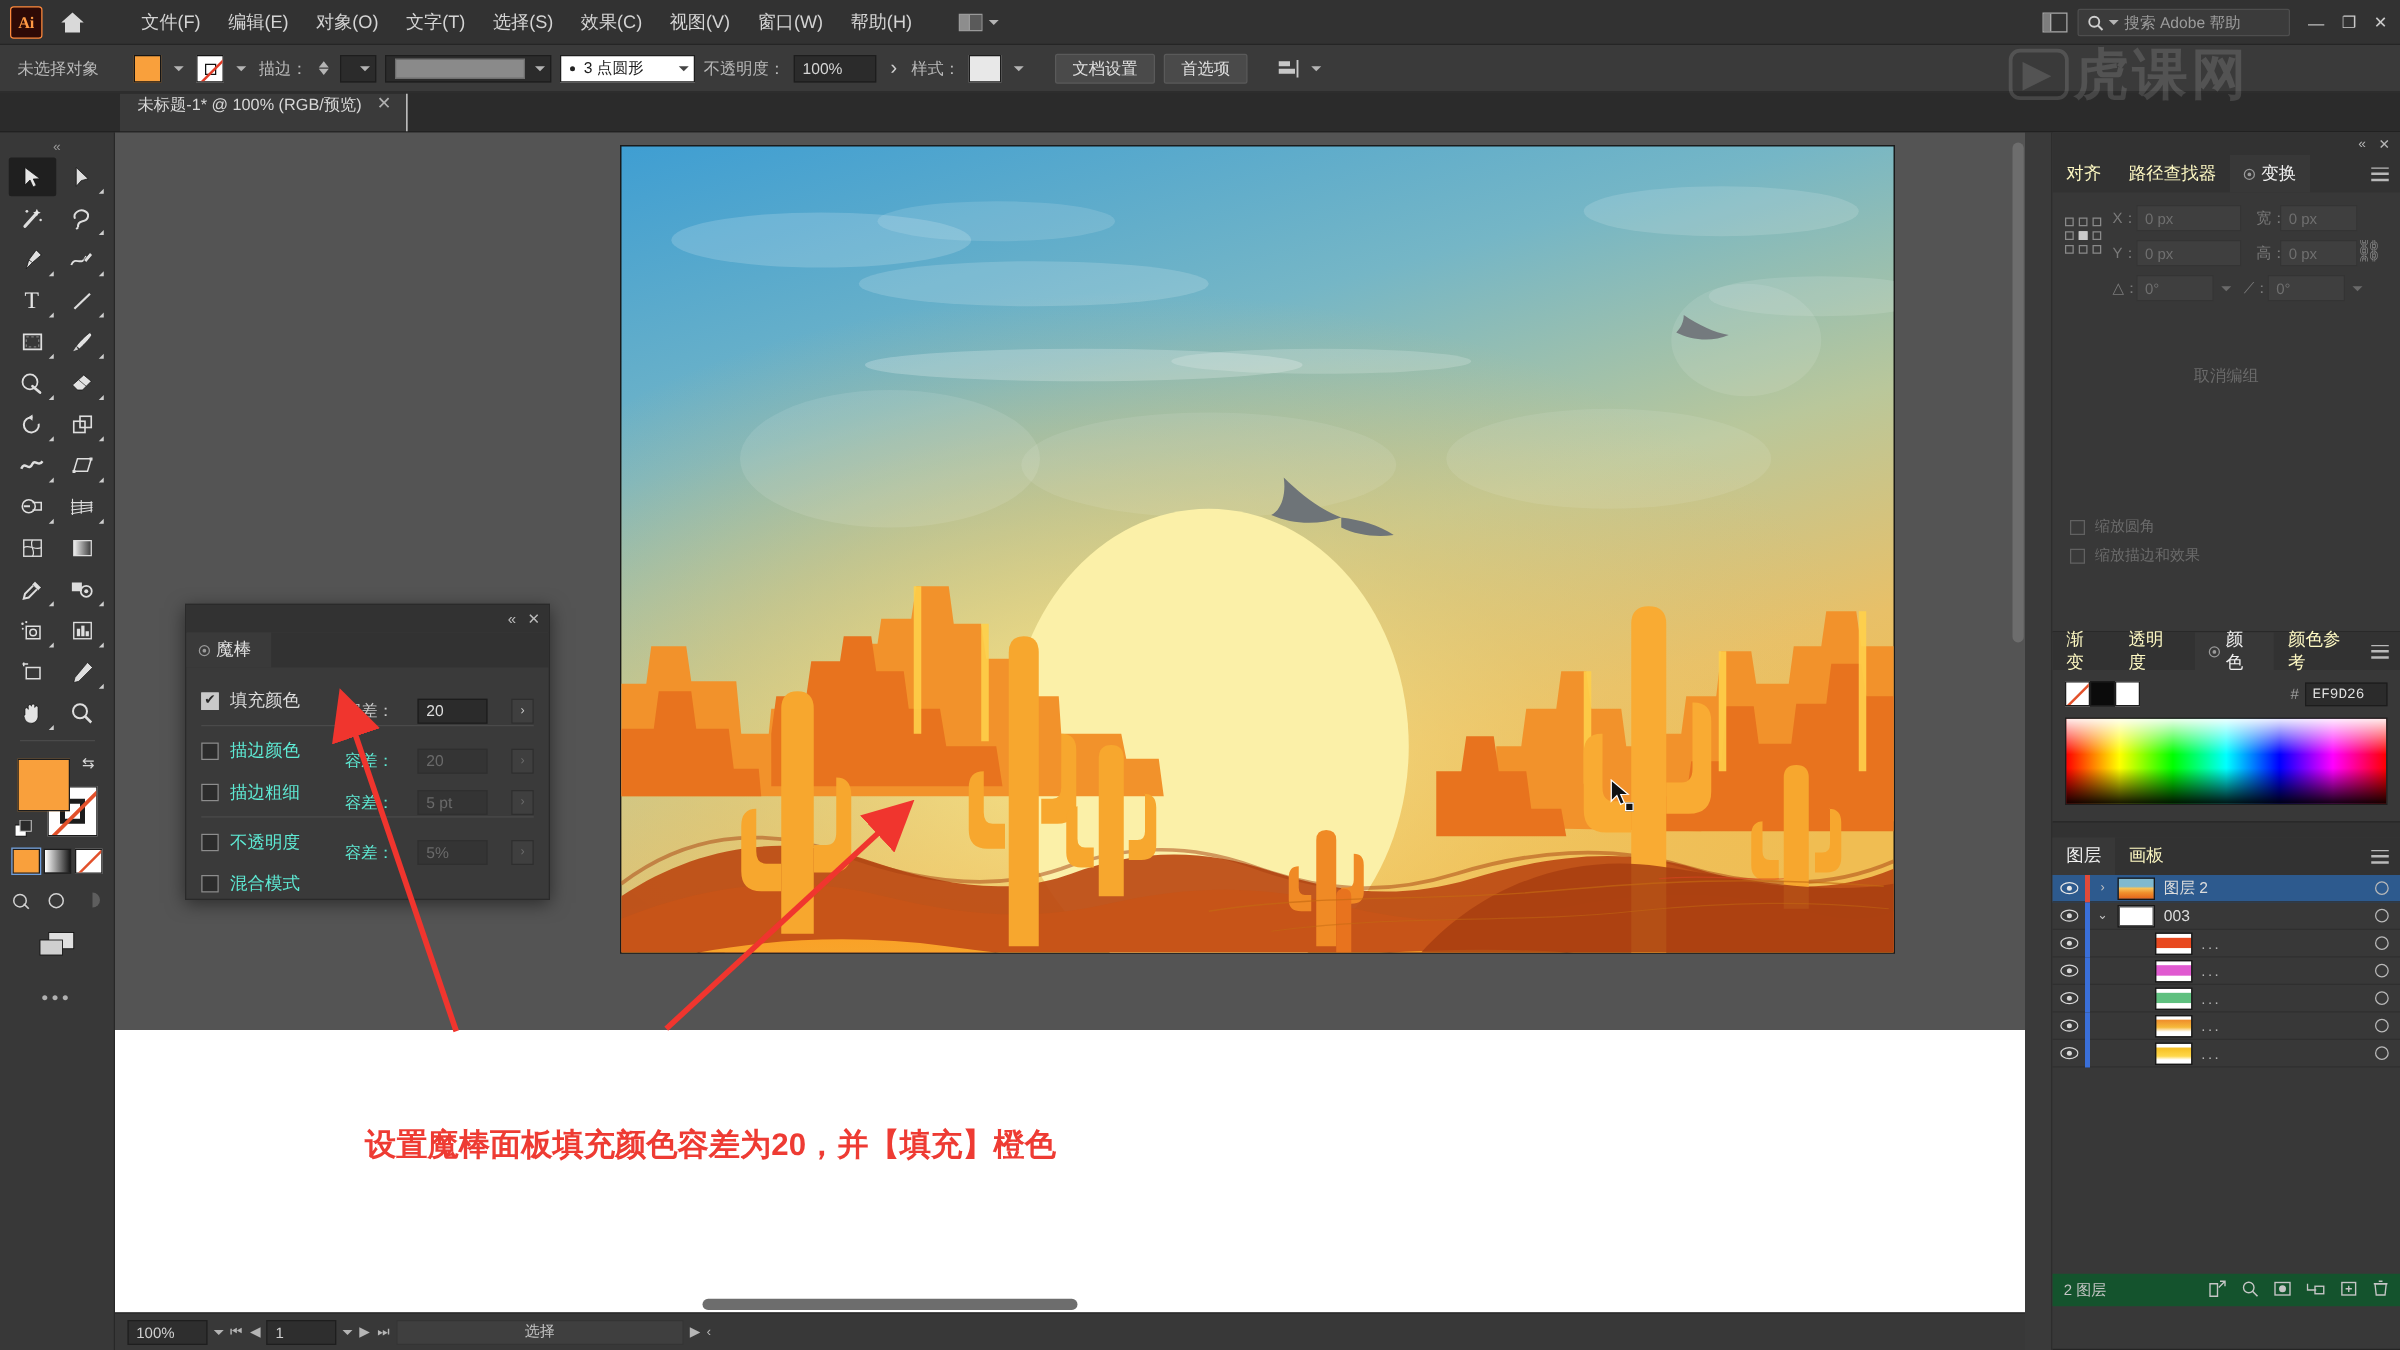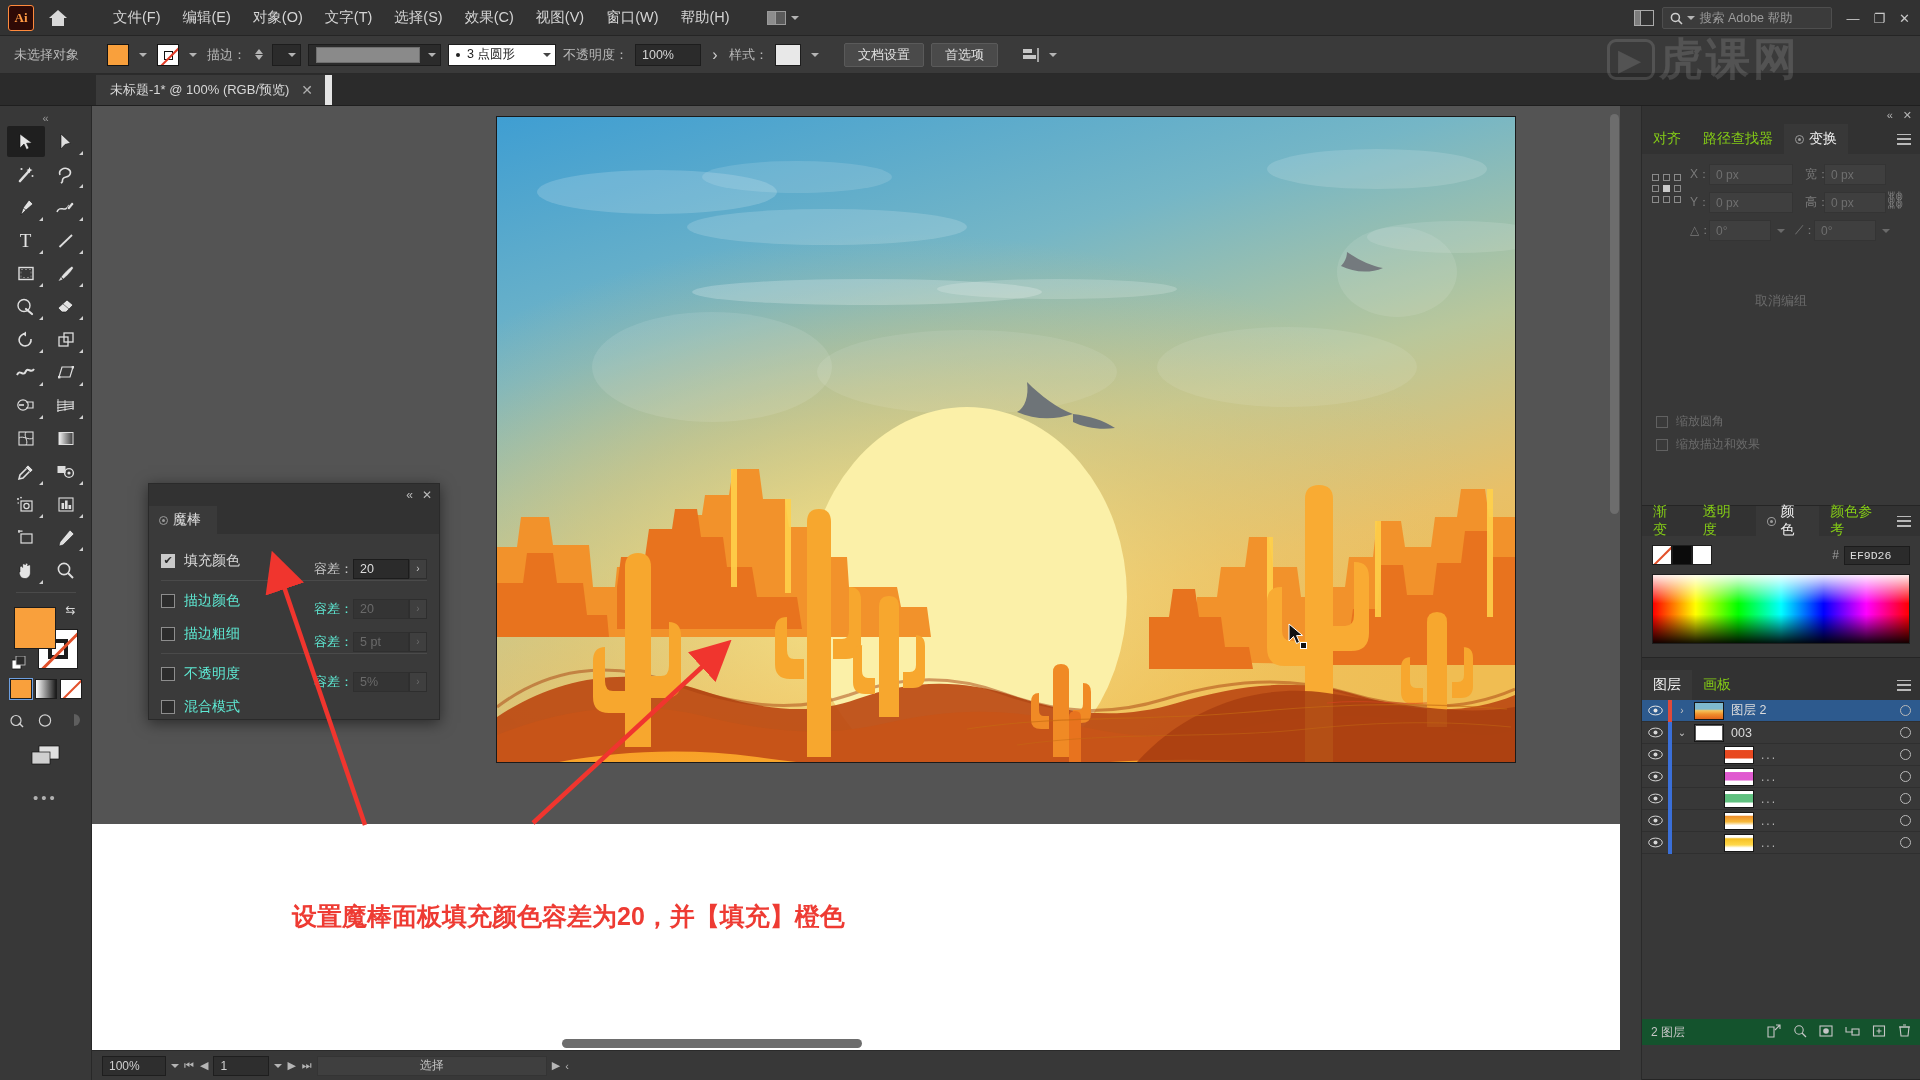--- a/index.html
+++ b/index.html
@@ -92,22 +92,22 @@
   }
   .align-ic { width: 22px; height: 18px; display:flex; align-items:center; justify-content:center; }
 
   
   .tabbar {
     position: absolute; top: 74px; left: 0; width: 1920px; height: 32px;
     background: #2b2b2b; display: flex; align-items: flex-end; padding-left: 96px;
     border-bottom: 1px solid #1f1f1f;
   }
   .doctab {
-    height: 30px; background: #3a3a3a; display: flex; align-items: center; gap: 12px;
-    padding: 0 12px 0 14px; font-size: 13px; color: #d8d8d8; border-right: 7px solid #e5e5e5;
+    height: 30px; background: #3a3a3a; display: flex; align-items: flex-start; gap: 12px;
+    padding: 0 12px 0 14px; font-size: 13px; color: #d8d8d8; border-right: 1px solid #e5e5e5;
   }
   .tabclose { font-size: 14px; color: #b0b0b0; line-height: 1; }
 
   
   .toolbar {
     position: absolute; top: 106px; left: 0; width: 92px; bottom: 0;
     background: #383838; border-right: 1px solid #282828;
     display: flex; flex-direction: column; align-items: center; padding-top: 6px;
   }
   .tool-grid { display: grid; grid-template-columns: 38px 38px; gap: 2px; }
@@ -187,37 +187,37 @@
   .mw-dot { width: 9px; height: 9px; border-radius: 50%; border: 1px solid #9a9a9a; position: relative; }
   .mw-dot::after { content:""; position:absolute; left:2px; top:2px; width:3px; height:3px; background:#9a9a9a; border-radius:50%; }
   .mw-body { padding: 10px 12px 0 12px; }
   .mw-row { display: flex; align-items: center; height: 33px; }
   .mw-row.dim .mw-lbl, .mw-row.dim .tol-lbl { color: #5eead4; }
   .cbx { width: 14px; height: 14px; border: 1px solid #8d8d8d; background: #2c2c2c; margin-right: 9px;
     display: flex; align-items: center; justify-content: center; }
   .cbx.on { background: #c9c9c9; border-color: #c9c9c9; }
   .cbx.on::after { content: "✔"; font-size: 11px; color: #2a2a2a; line-height: 1; }
   .mw-lbl { font-size: 14px; color: #dcdcdc; }
-  .tol-wrap { margin-left: auto; display: flex; align-items: center; gap: 0; margin-top: 16px; }
+  .tol-wrap { margin-left: auto; display: flex; align-items: center; gap: 19px; margin-top: 16px; }
   .tol-lbl { font-size: 13px; color: #c8c8c8; }
   .tol-field { width: 56px; height: 20px; background: #2b2b2b; border: 1px solid #1c1c1c;
     font-size: 12.5px; color: #dddddd; display: flex; align-items: center; padding-left: 6px; }
   .tol-field.dim { background: #343434; border-color: #2f2f2f; color: #6a6a6a; }
   .tol-arrow { width: 18px; height: 20px; background: #3f3f3f; border: 1px solid #2e2e2e;
     display:flex; align-items:center; justify-content:center; font-size:10px; color:#c5c5c5; }
   .mw-divider { height: 1px; background: #4a4a4a; margin: 3px 0; }
 
   
   .dock { position: absolute; top: 106px; right: 0; width: 300px; bottom: 0; background: #323232; }
   .dock-gutter { position:absolute; left:0; top:0; width: 22px; bottom: 0; background: #3a3a3a; border-right:1px solid #2a2a2a; }
   .pnl { position: absolute; left: 22px; right: 0; background: #383838; border-bottom: 1px solid #252525; }
   .pnl-top { height: 18px; background: #323232; display:flex; align-items:center; justify-content:flex-end; gap:10px; padding-right:8px; }
   .pnl-top span { font-size: 11px; color: #b6b6b6; }
   .pnl-tabs { height: 30px; background: #323232; display: flex; align-items: stretch; }
-  .ptab { display:flex; align-items:center; gap:5px; padding: 0 11px; font-size: 14px; color: #84cc16; }
+  .ptab { display:flex; align-items:center; gap:5px; padding: 0 11px; font-size: 14px; color: #fef9c3; }
   .ptab.active { background: #383838; color: #f0f0f0; }
   .pnl-menu { margin-left: auto; display:flex; align-items:center; padding-right: 9px; }
   .burger { width: 14px; height: 11px; display:flex; flex-direction:column; justify-content:space-between; }
   .burger i { height: 1.5px; background: #b9b9b9; }
 
   
   .tf-body { position: relative; height: 128px; padding: 10px 12px; }
   .ref-grid { position:absolute; left: 10px; top: 20px; display:grid; grid-template-columns: repeat(3,7px); gap: 4px; }
   .ref-grid i { width: 7px; height: 7px; border: 1px solid #8a8a8a; }
   .ref-grid i.c { background: #c9c9c9; border-color:#c9c9c9; }

